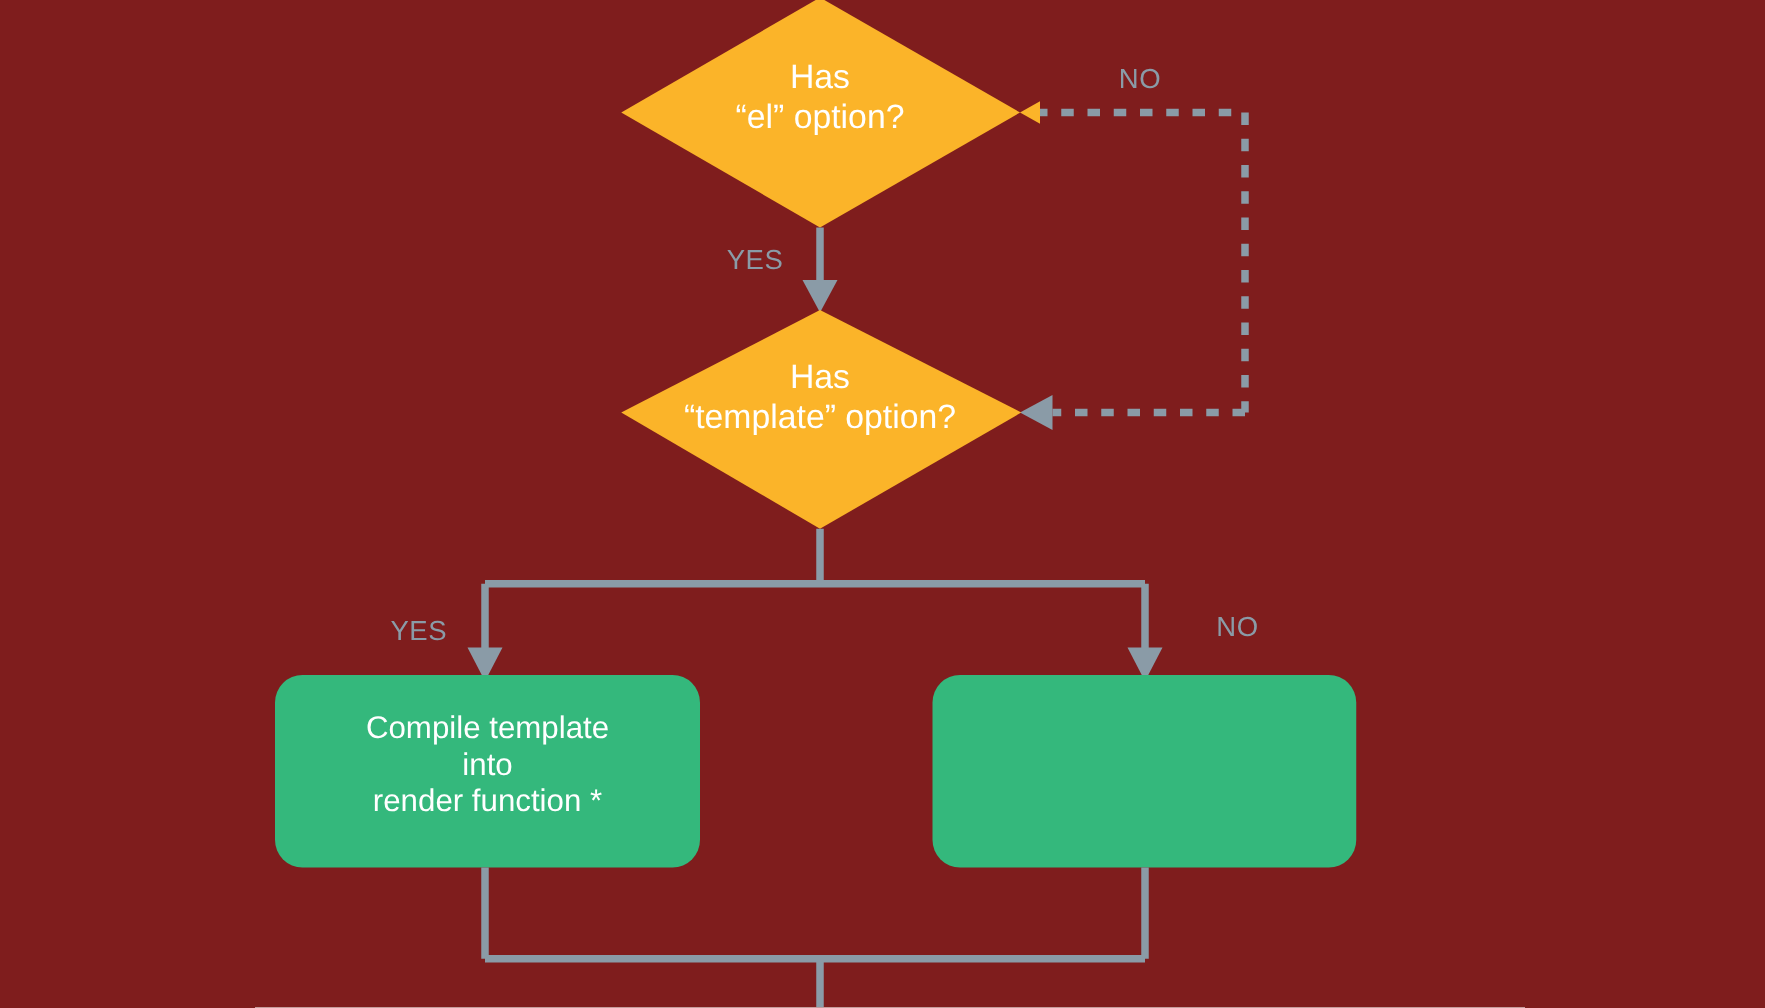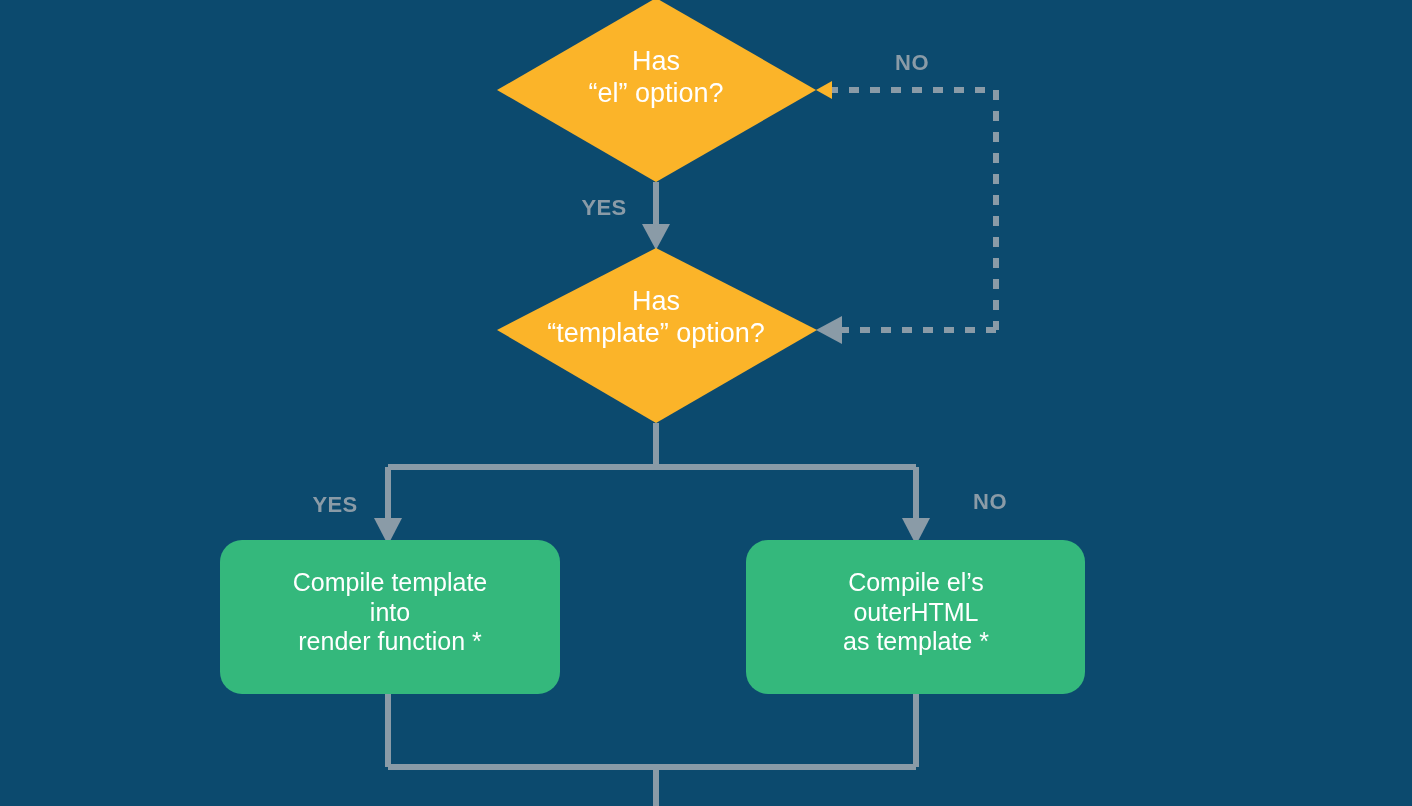--- a/index.html
+++ b/index.html
@@ -7,21 +7,21 @@
     padding: 0;
     background: #ffffff;
   }
   body {
     font-family: "Liberation Sans", sans-serif;
   }
   #canvas {
     position: relative;
     width: 1412px;
     height: 806px;
-    background: #0c4a6e;
+    background: #7f1d1d;
     overflow: hidden;
   }
   #flow-svg {
     position: absolute;
     left: 0;
     top: 0;
     width: 1412px;
     height: 806px;
   }
   .node-label {
@@ -37,21 +37,21 @@
     font-weight: 400;
   }
   .process-label {
     font-size: 25px;
     font-weight: 400;
     text-align: center;
   }
   .edge-label {
     position: absolute;
     color: #8a9ba7;
-    font-weight: bold;
+    font-weight: normal;
     font-size: 22px;
     letter-spacing: 0.4px;
     text-align: center;
     white-space: pre-line;
   }
   .note-label {
     position: absolute;
     color: #8a9ba7;
     font-weight: bold;
     font-size: 24px;
@@ -95,23 +95,20 @@
   <div class="node-label diamond-label" style="left:456px; top:46px; width:400px;">Has
 “el” option?</div>
 
   <div class="node-label diamond-label" style="left:436px; top:286px; width:440px;">Has
 “template” option?</div>
 
   <div class="node-label process-label" style="left:230px; top:568px; width:320px;">Compile template
 into
 render function *</div>
 
-  <div class="node-label process-label" style="left:756px; top:568px; width:320px;">Compile el’s
-outerHTML
-as template *</div>
 
   <div class="edge-label" style="left:862px; top:50px; width:100px;">NO</div>
 
   <div class="edge-label" style="left:552px; top:195px; width:104px;">YES</div>
 
   <div class="edge-label" style="left:283px; top:492px; width:104px;">YES</div>
 
   <div class="edge-label" style="left:938px; top:489px; width:104px;">NO</div>
 
 

